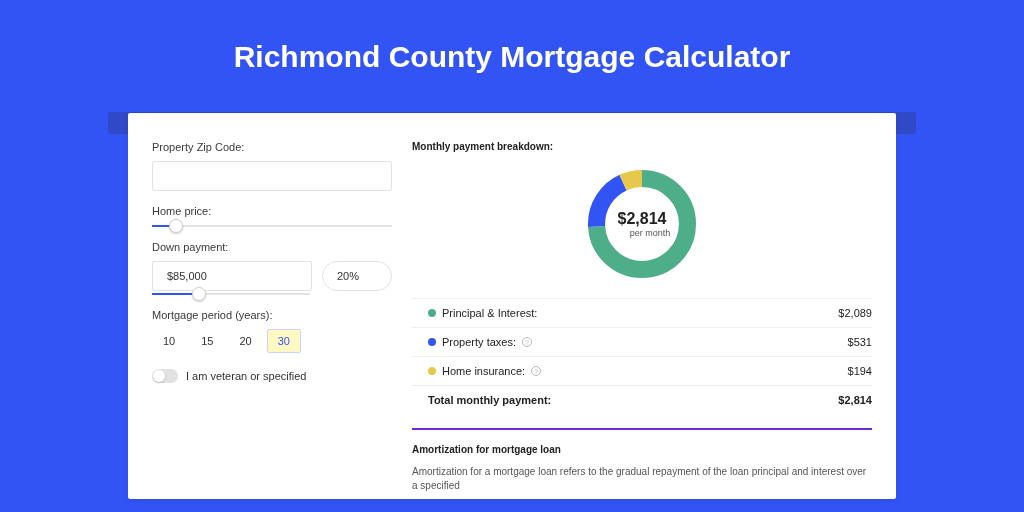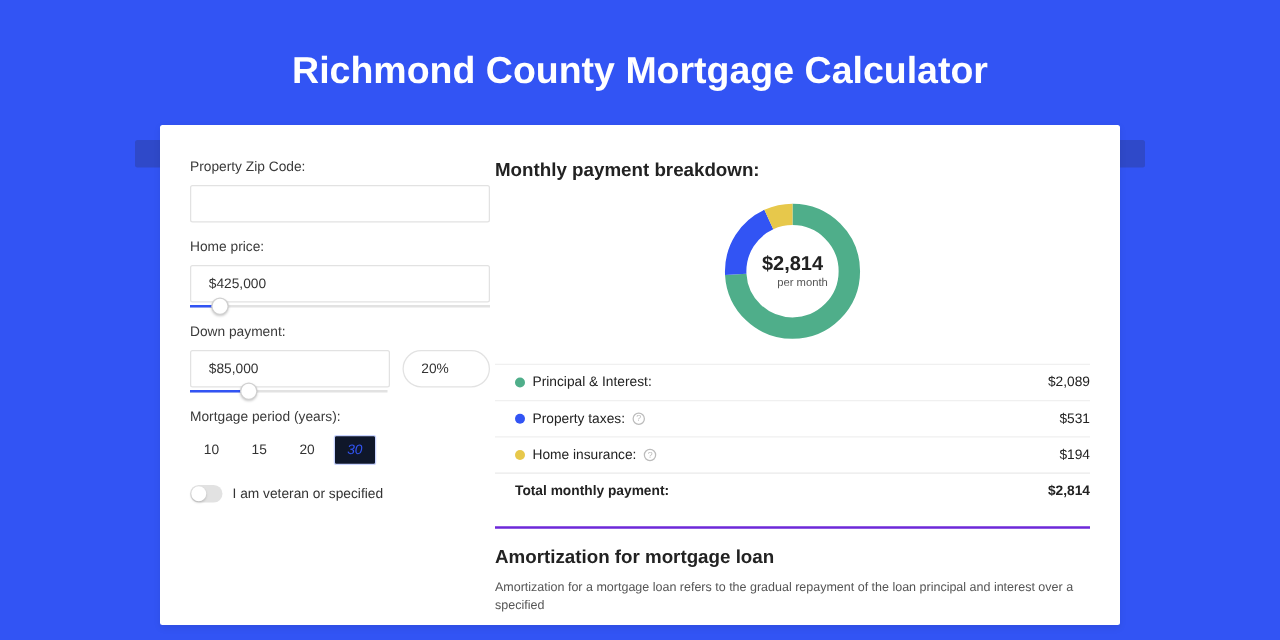--- a/index.html
+++ b/index.html
@@ -1,40 +1,40 @@
 <!DOCTYPE html>
 <html><head>
 <meta charset="utf-8">
 <style>
   * { box-sizing: border-box; margin: 0; padding: 0; }
   html, body { width: 1024px; height: 512px; overflow: hidden; font-family: -apple-system, "Segoe UI", Arial, sans-serif; }
   body { background: #3254f4; padding: 40px 0 0; display: flex; flex-direction: column; align-items: center; }
   .page-title { color: #fff; font-size: 30px; font-weight: 700; margin-bottom: 26px; text-align: center; }
   .shadow-bar { position: absolute; top: 112px; left: 108px; right: 108px; height: 22px; background: #2f49c9; border-radius: 2px; }
-  .panel { position: relative; width: 768px; margin: 0 auto; background: #fff; border-radius: 2px; display: flex; padding: 28px 24px; gap: 4px; box-shadow: 0 2px 6px rgba(0,0,0,.08); height: 400px; overflow: hidden; }
+  .panel { position: relative; width: 768px; margin: 13px auto; background: #fff; border-radius: 2px; display: flex; padding: 28px 24px; gap: 20px; box-shadow: 0 2px 6px rgba(0,0,0,.08); height: 400px; overflow: hidden; }
   .left { flex: 0 0 240px; }
   .right { flex: 1; display: flex; flex-direction: column; }
   .field-label { font-size: 11px; color: #3a3a3a; margin-bottom: 8px; display: block; }
   .field-input { width: 100%; height: 30px; border: 1px solid #e2e2e2; border-radius: 2px; padding: 0 10px; font-size: 11px; color: #333; }
   .field-input.pad { padding: 0 14px; }
   .group { margin-bottom: 14px; }
   .slider { position: relative; height: 2px; background: #e2e2e2; margin-top: 2px; }
   .slider .fill { position: absolute; left: 0; top: 0; height: 2px; background: #3254f4; }
   .slider .knob { position: absolute; top: -6px; width: 14px; height: 14px; border-radius: 50%; background: #fff; border: 1px solid #d0d0d0; box-shadow: 0 1px 2px rgba(0,0,0,.2); transform: translateX(-50%); }
   .row2 { display: flex; gap: 10px; }
   .row2 .field-input:first-child { flex: 1; }
   .row2 .field-input:last-child { flex: 0 0 70px; border-radius: 15px; }
   .period-row { display: flex; gap: 4px; }
   .period-btn { flex: 0 0 auto; padding: 5px 10px; font-size: 11px; border: 1px solid transparent; border-radius: 2px; background: #fff; cursor: pointer; color: #333; }
-  .period-btn.active { background: #0f172a; color: #3254f4; border-color: #c9d4ff; font-style: italic; }
+  .period-btn.active { background: #fef9c3; color: #3254f4; border-color: #c9d4ff; }
   .toggle-row { display: flex; align-items: center; gap: 8px; margin-top: 16px; font-size: 11px; color: #333; }
   .toggle { width: 26px; height: 14px; background: #e2e2e2; border-radius: 7px; position: relative; }
   .toggle::after { content: ""; position: absolute; width: 12px; height: 12px; background: #fff; border-radius: 50%; top: 1px; left: 1px; box-shadow: 0 1px 2px rgba(0,0,0,.2); }
 
-  .section-head { font-size: 15px; font-weight: 700; color: #222; margin-bottom: 12px; }
+  .section-head { font-size: 10px; font-weight: 700; color: #222; margin-bottom: 12px; }
   .donut-wrap { display: flex; justify-content: center; margin-bottom: 14px; }
   .donut { position: relative; width: 120px; height: 120px; }
   .donut svg { width: 120px; height: 120px; transform: rotate(-90deg); }
   .donut .center { position: absolute; inset: 0; display: flex; flex-direction: column; align-items: center; justify-content: center; }
   .donut .amt { font-size: 16px; font-weight: 800; color: #222; }
   .donut .sub { font-size: 9px; color: #555; padding-left: 16px; }
   .breakdown { display: flex; flex-direction: column; }
   .brow { display: flex; align-items: center; justify-content: space-between; padding: 8px 0; border-top: 1px solid #f0f0f0; font-size: 11px; color: #222; }
   .brow:first-child { border-top: 1px solid #f0f0f0; }
   .brow .lhs { display: flex; align-items: center; gap: 6px; padding-left: 16px; }
@@ -54,21 +54,20 @@
 <div class="panel">
 
   <div class="left">
     <div class="group">
       <label class="field-label">Property Zip Code:</label>
       <input class="field-input" value="" style="">
     </div>
 
     <div class="group">
       <label class="field-label">Home price:</label>
-      <input class="field-input pad" value="$425,000" style="">
       <div class="slider">
         <div class="fill" style="width:10%"></div>
         <div class="knob" style="left:10%"></div>
       </div>
     </div>
 
     <div class="group">
       <label class="field-label">Down payment:</label>
       <div class="row2">
         <input class="field-input pad" value="$85,000" style="">

